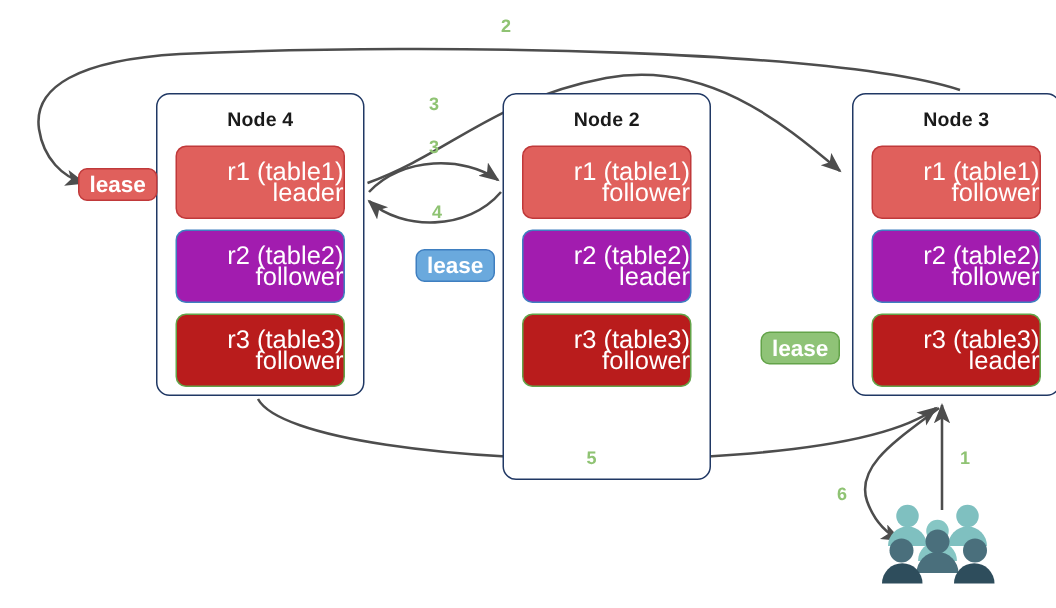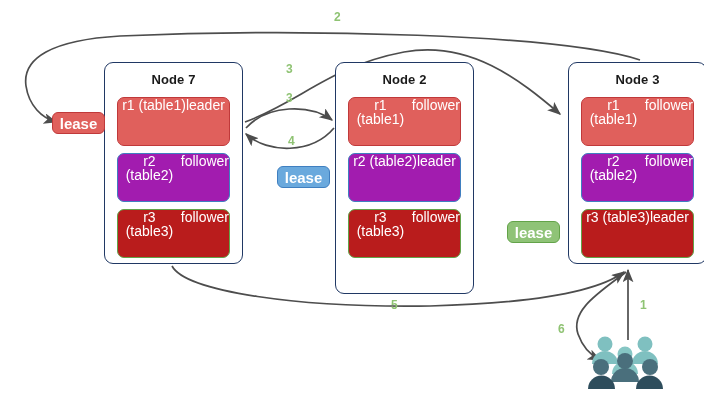--- a/index.html
+++ b/index.html
@@ -31,25 +31,25 @@
     letter-spacing:.1px;
   }
   .replica{
     position:absolute;
     left:12px;
     width:calc(100% - 24px);
     height:49px;
     border-radius:7px;
     box-sizing:border-box;
     display:flex;
-    flex-direction:row;
-    align-items:flex-start;
+    flex-direction:column;
+    align-items:flex-end;
     justify-content:center;
     color:#ffffff;
-    font-size:14px;
+    font-size:17px;
     line-height:14px;
     text-align:center;
   }
   .replica .l1,.replica .l2{display:block;}
   .rep-red{background:#e0605c;border:1.4px solid #c0393a;}
   .rep-blue{background:#a21caf;border:1.4px solid #3f7fc0;}
   .rep-green{background:#b91c1c;border:1.4px solid #63a349;}
 
   .lease{
     position:absolute;
@@ -93,36 +93,36 @@
     <path d="M 334 128 C 312 154, 268 154, 246 134" fill="none" stroke="#4d4d4d" stroke-width="1.7" marker-end="url(#ah)"></path>
 
     <path d="M 172 266 C 186 292, 300 308, 430 306 C 540 303, 600 290, 624 272" fill="none" stroke="#4d4d4d" stroke-width="1.7" marker-end="url(#ah)"></path>
 
     <path d="M 628 340 L 628 270" fill="none" stroke="#4d4d4d" stroke-width="1.7" marker-end="url(#ah)"></path>
 
     <path d="M 626 272 C 600 292, 570 310, 578 334 C 583 348, 592 356, 600 360" fill="none" stroke="#4d4d4d" stroke-width="1.7" marker-end="url(#ah)"></path>
   </svg>
 
   <div class="node-panel" style="left:104px;top:62px;width:139px;height:202px;">
-    <div class="node-title">Node 7</div>
+    <div class="node-title">Node 4</div>
     <div class="replica rep-red" style="top:34px;">
       <span class="l1">r1 (table1)</span>
       <span class="l2">leader</span>
     </div>
     <div class="replica rep-blue" style="top:90px;">
       <span class="l1">r2 (table2)</span>
       <span class="l2">follower</span>
     </div>
     <div class="replica rep-green" style="top:146px;">
       <span class="l1">r3 (table3)</span>
       <span class="l2">follower</span>
     </div>
   </div>
 
-  <div class="node-panel" style="left:335px;top:62px;width:139px;height:232px;">
+  <div class="node-panel" style="left:335px;top:62px;width:139px;height:258px;">
     <div class="node-title">Node 2</div>
     <div class="replica rep-red" style="top:34px;">
       <span class="l1">r1 (table1)</span>
       <span class="l2">follower</span>
     </div>
     <div class="replica rep-blue" style="top:90px;">
       <span class="l1">r2 (table2)</span>
       <span class="l2">leader</span>
     </div>
     <div class="replica rep-green" style="top:146px;">

